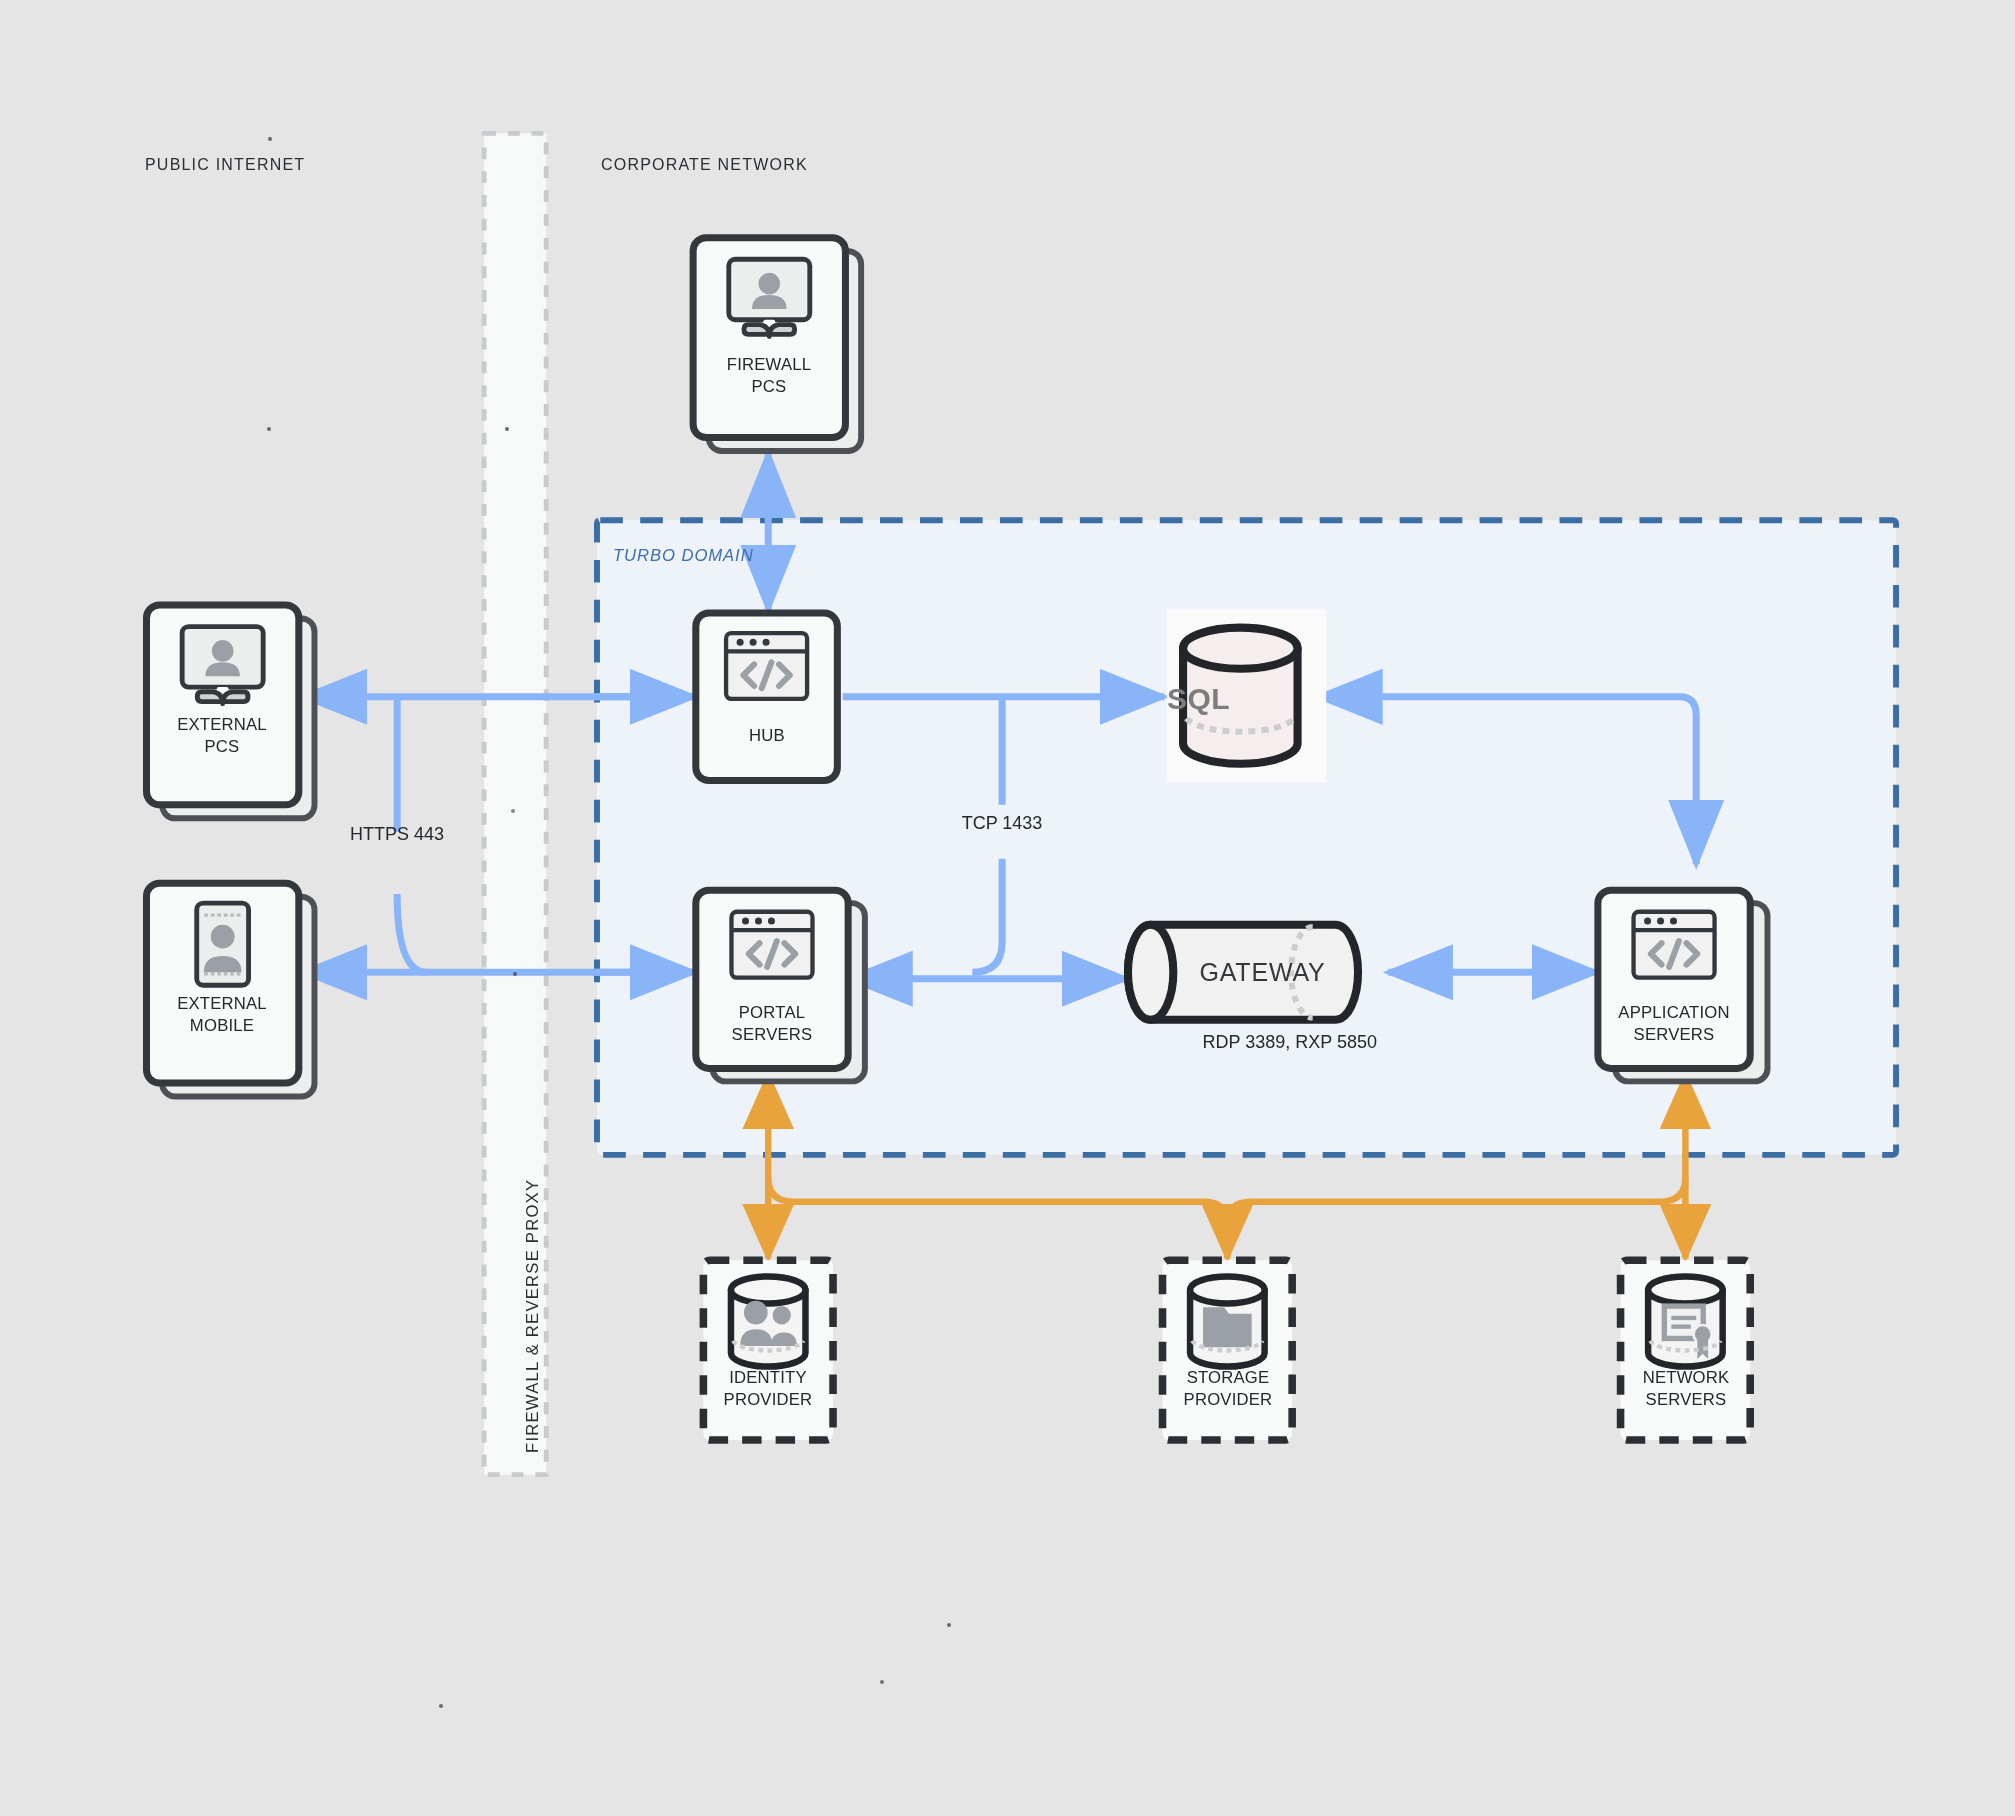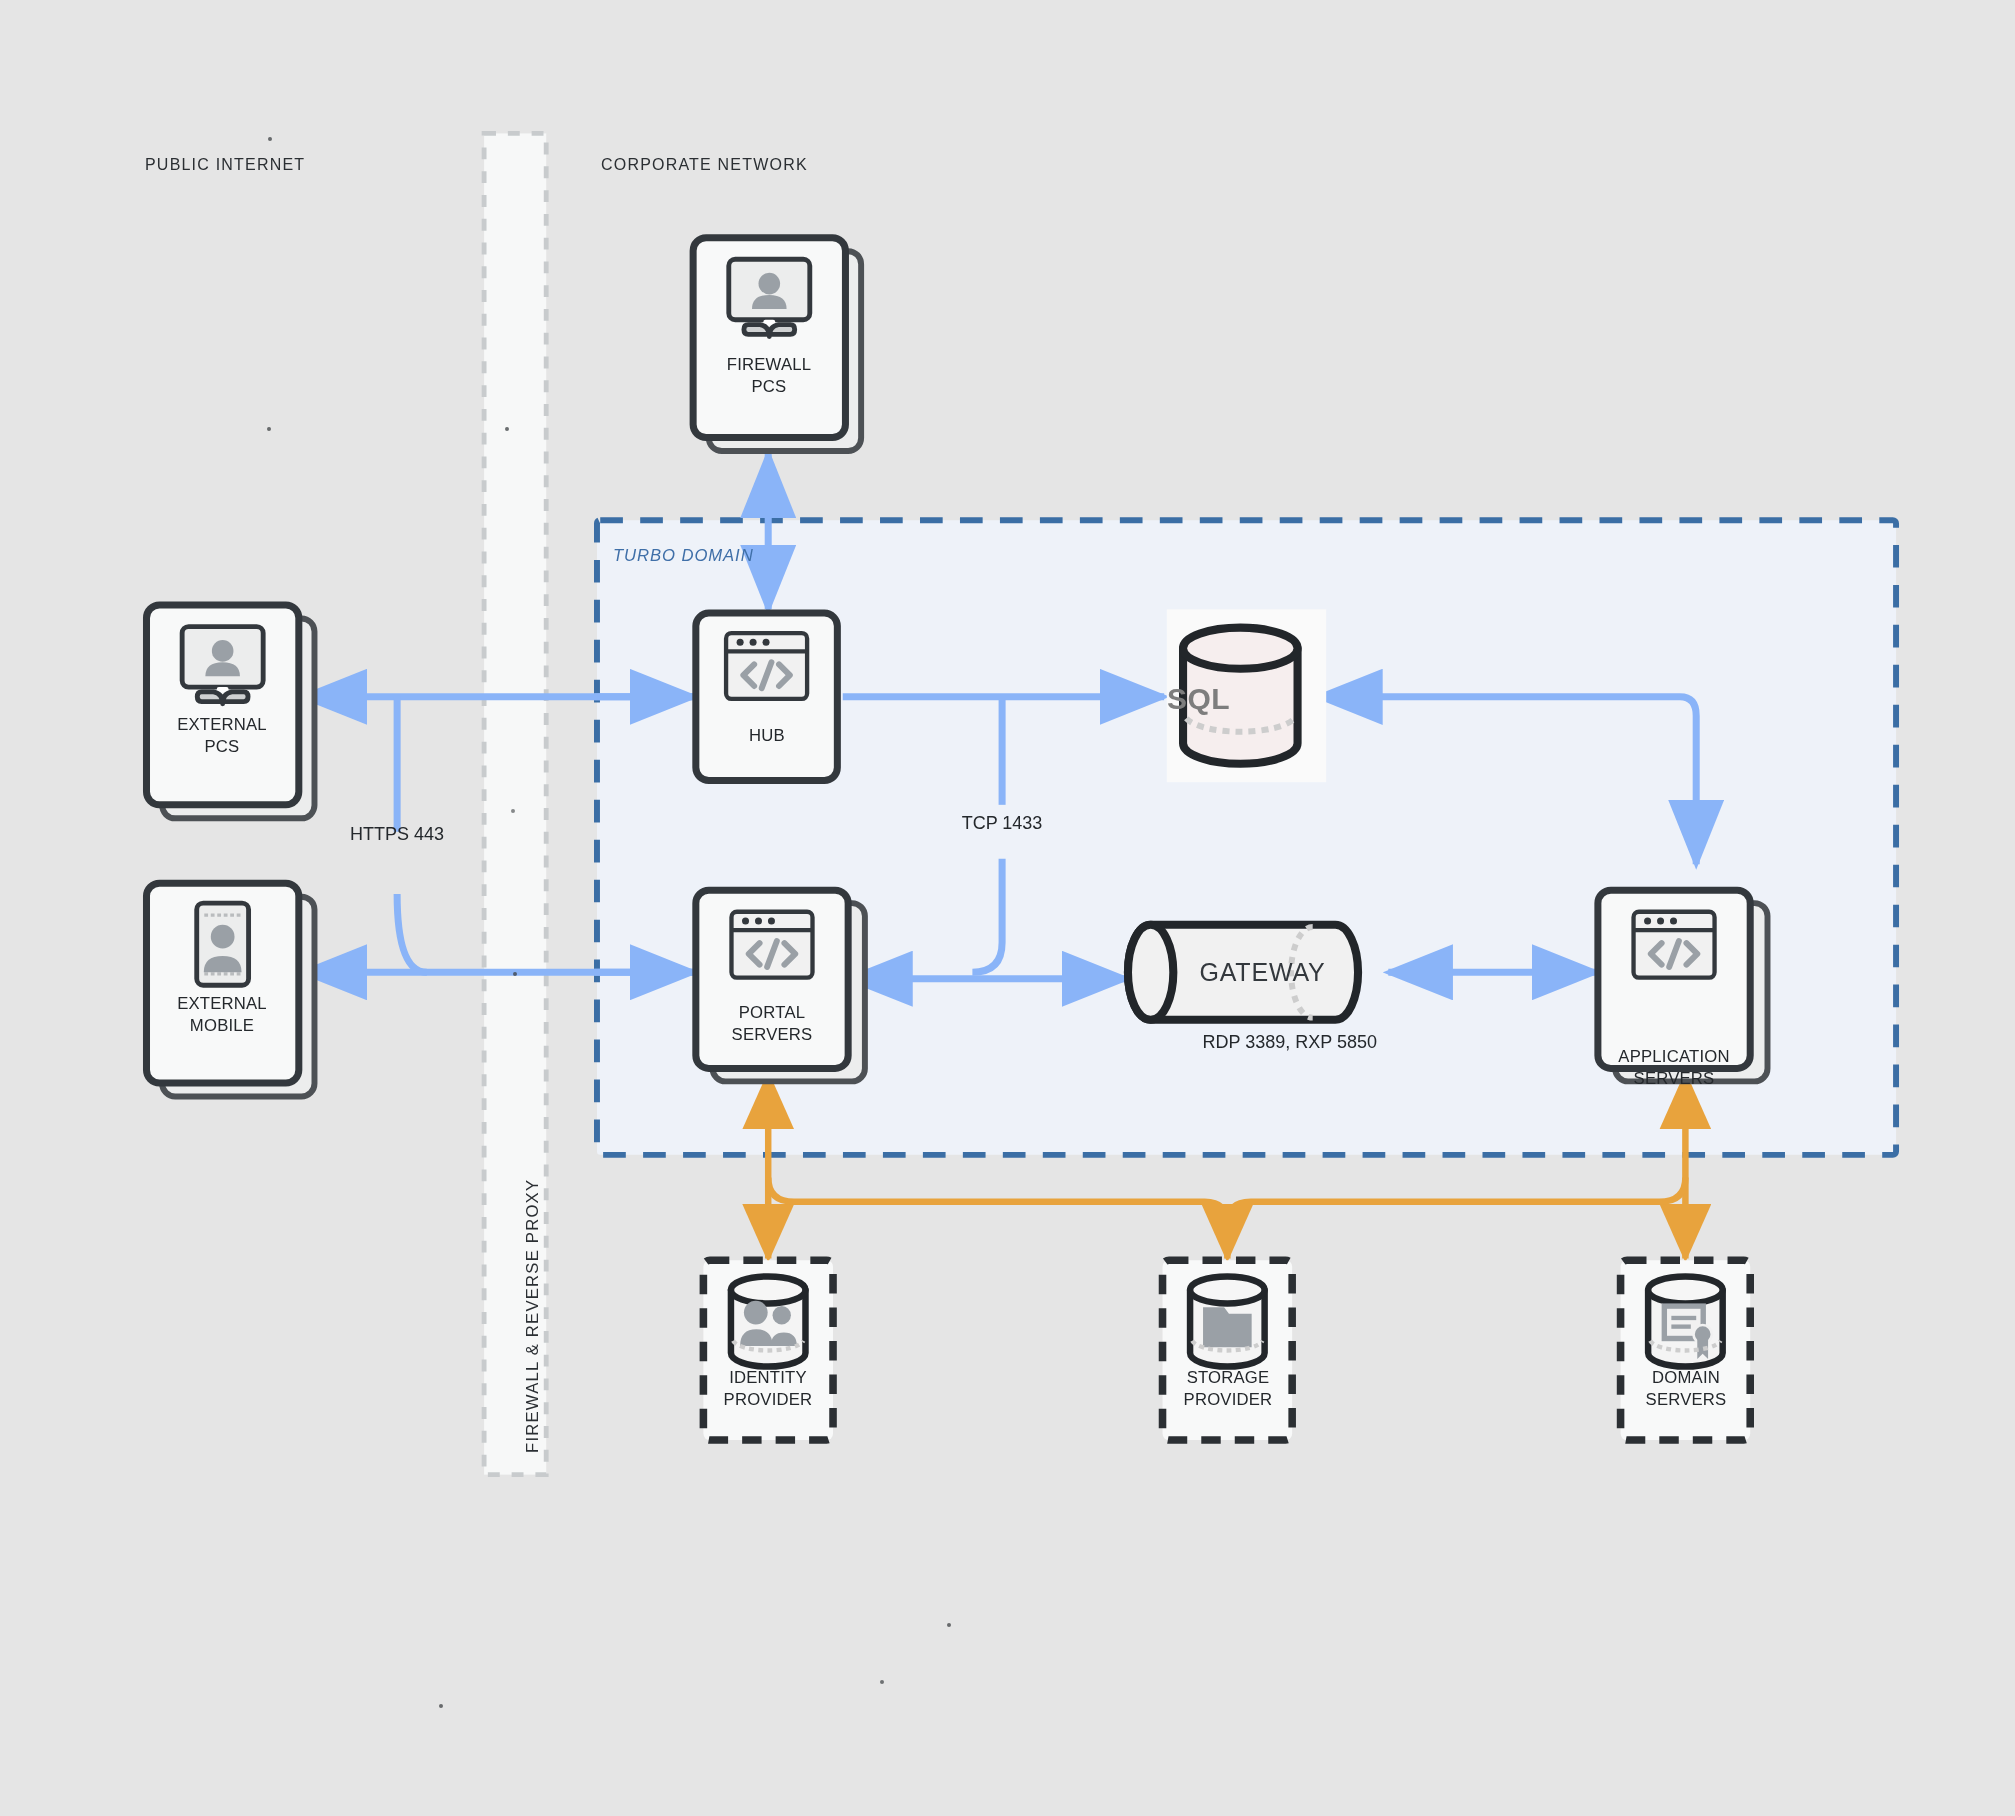--- a/index.html
+++ b/index.html
@@ -237,42 +237,42 @@
 
   <div class="node-caption" style="left:696px;top:725px;width:142px;">
     <div>HUB</div>
   </div>
 
   <div class="node-caption" style="left:696px;top:1002px;width:152px;">
     <div>PORTAL</div>
     <div>SERVERS</div>
   </div>
 
-  <div class="node-caption" style="left:1598px;top:1002px;width:152px;margin-top:44px;">
+  <div class="node-caption" style="left:1598px;top:1002px;width:152px;">
     <div>APPLICATION</div>
     <div>SERVERS</div>
   </div>
 
   <div class="sql-text" style="left:1167px;top:682px;width:159px;">SQL</div>
 
   <div class="gw-text" style="left:1132px;top:958px;width:221px;">GATEWAY</div>
   <div class="edge-label" style="left:1107px;top:1032px;width:270px;text-align:right;">RDP 3389, RXP 5850</div>
 
   <div class="node-caption" style="left:703px;top:1367px;width:130px;">
     <div>IDENTITY</div>
     <div>PROVIDER</div>
   </div>
 
   <div class="node-caption" style="left:1163px;top:1367px;width:130px;">
     <div>STORAGE</div>
     <div>PROVIDER</div>
   </div>
 
   <div class="node-caption" style="left:1621px;top:1367px;width:130px;">
-    <div>DOMAIN</div>
+    <div>NETWORK</div>
     <div>SERVERS</div>
   </div>
 
   <div class="edge-label" style="left:316px;top:824px;width:162px;">HTTPS 443</div>
   <div class="edge-label" style="left:921px;top:813px;width:162px;">TCP 1433</div>
 
   <div class="speck" style="left:268px;top:137px;width:3.8px;height:3.8px;opacity:.75;"></div>
   <div class="speck" style="left:267px;top:427px;width:3.8px;height:3.8px;opacity:.75;"></div>
   <div class="speck" style="left:505px;top:427px;width:3.8px;height:3.8px;opacity:.75;"></div>
   <div class="speck" style="left:513px;top:972px;width:3.8px;height:3.8px;opacity:.75;"></div>

